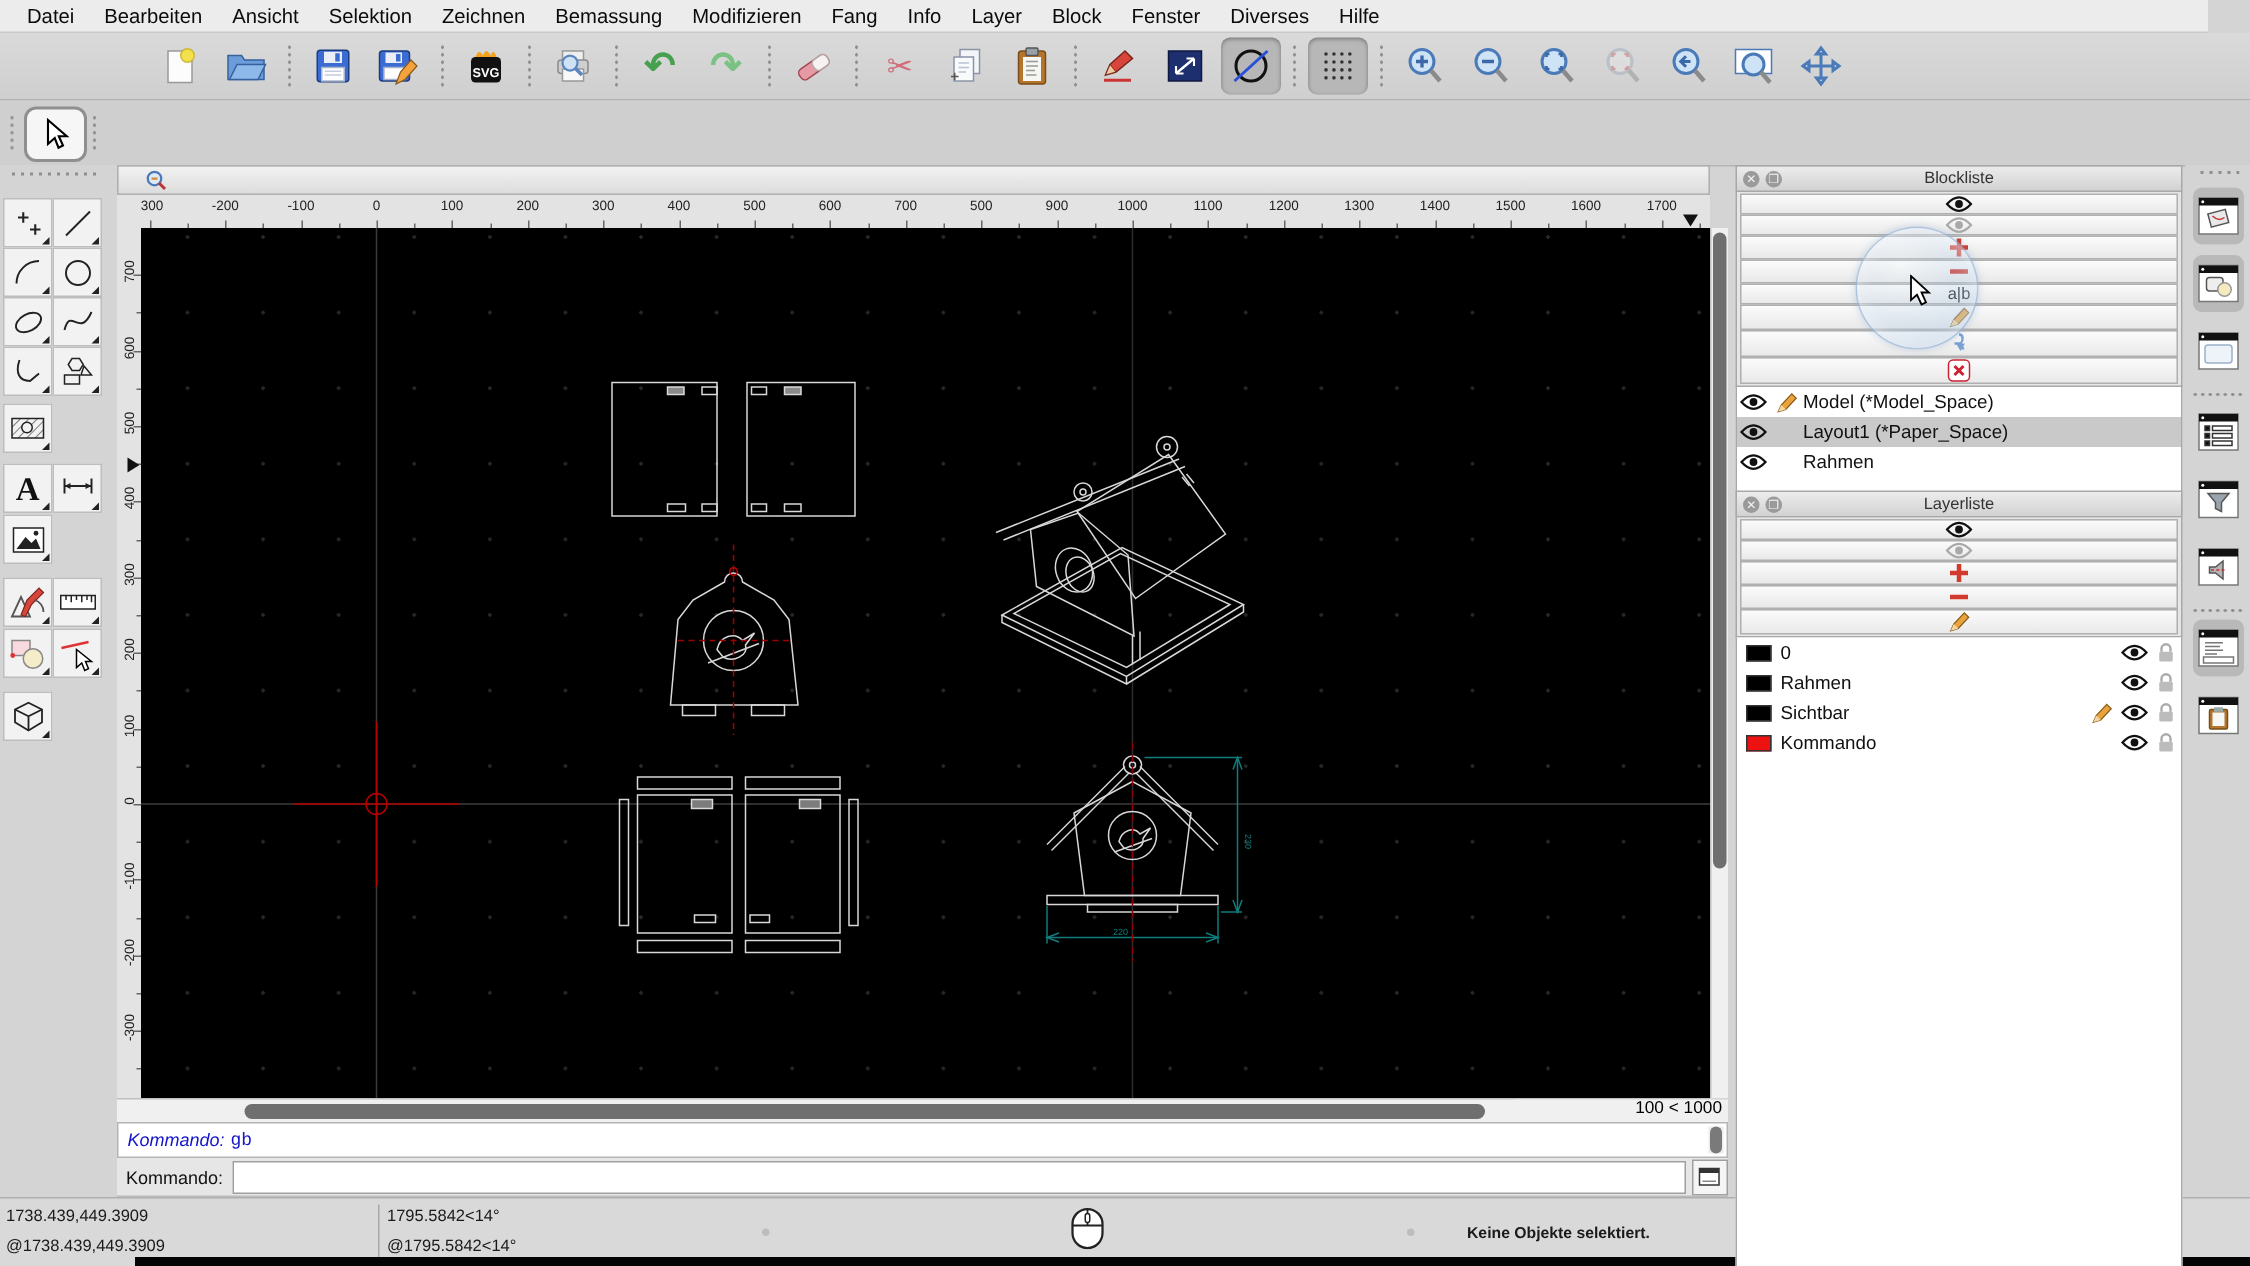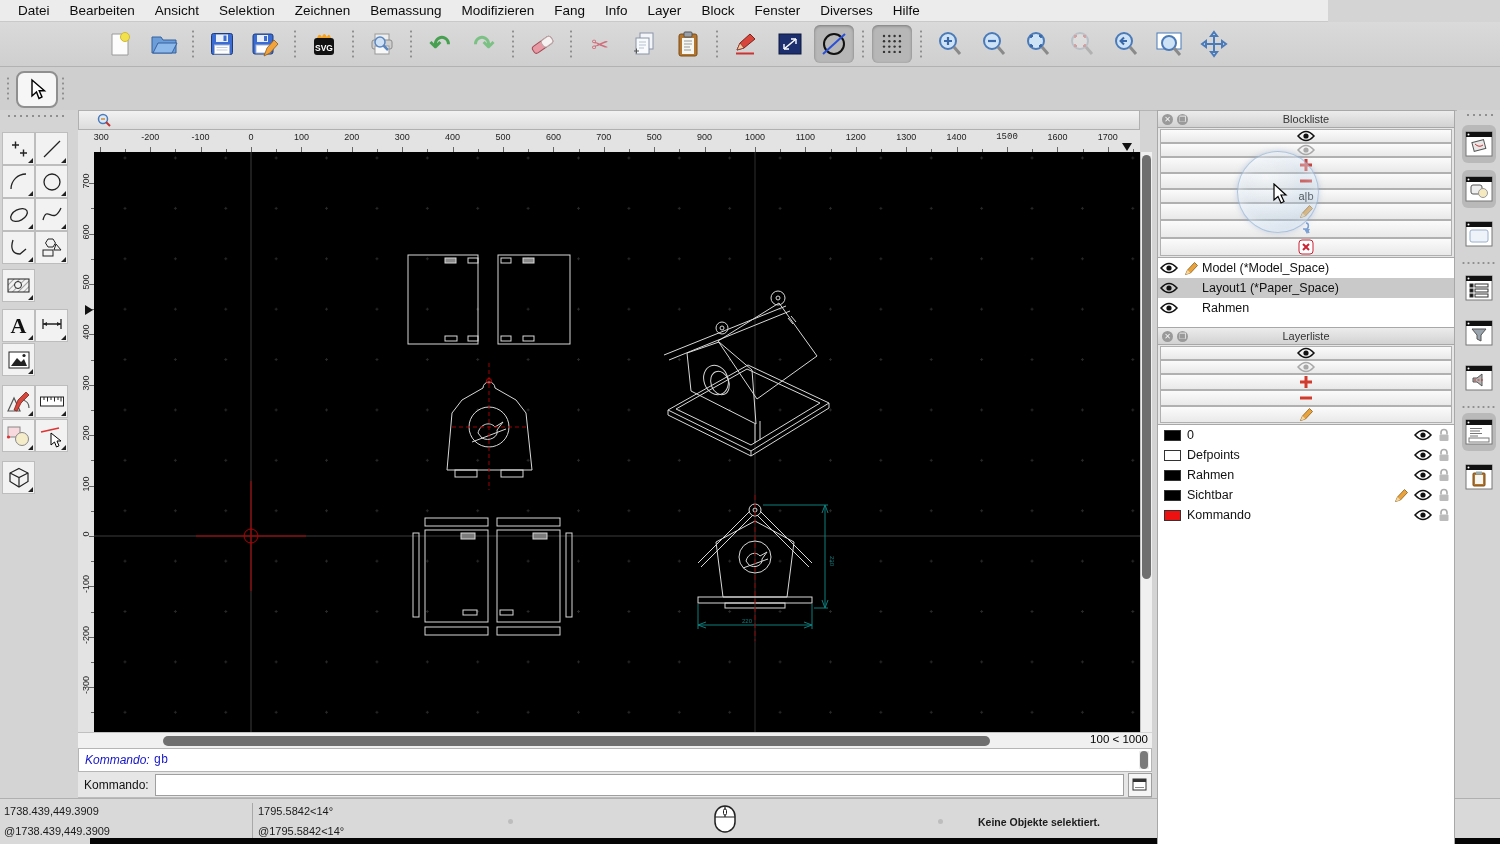--- a/index.html
+++ b/index.html
@@ -1,20 +1,20 @@
 <!DOCTYPE html>
 <html><head>
 <meta charset="utf-8">
 <style>
   html,body{margin:0;padding:0;}
   body{width:1500px;height:844px;position:relative;background:#d4d4d4;
        font-family:"Liberation Sans",sans-serif;overflow:hidden;color:#111;}
   .abs{position:absolute;}
   
-  #menubar{left:0;top:0;width:1328px;height:22px;background:#ececec;border-bottom:1px solid #c9c9c9;
+  #menubar{left:0;top:0;width:1472px;height:22px;background:#ececec;border-bottom:1px solid #c9c9c9;
            display:flex;align-items:center;padding-left:8px;box-sizing:border-box;}
   .menu-item{font-size:13.5px;color:#0b0b0b;padding:0 10px;white-space:nowrap;}
   
   #toolbar{left:0;top:22px;width:1500px;height:45px;background:linear-gradient(#dadada,#cfcfcf);
            border-bottom:1px solid #b2b2b2;display:flex;align-items:center;padding-left:98px;box-sizing:border-box;}
   .tb-btn{width:40px;height:38px;display:flex;align-items:center;justify-content:center;border-radius:6px;margin:0 2px;}
   .tb-btn.pressed{background:#b7b7b7;box-shadow:inset 0 1px 3px rgba(0,0,0,.35);}
   .tb-btn.disabled{opacity:.45;}
   .tb-sep{width:2px;height:30px;margin:0 6px;background-image:radial-gradient(circle,#8f8f8f 1px,transparent 1.2px);
           background-size:2px 5px;}
@@ -528,21 +528,21 @@
     <span class="rh-tick minor" style="left: 736.6px;"></span>
     <span class="rh-label" style="left: 761.8px;">1200</span>
     <span class="rh-tick" style="left: 761.8px;"></span>
     <span class="rh-tick minor" style="left: 787px;"></span>
     <span class="rh-label" style="left: 812.2px;">1300</span>
     <span class="rh-tick" style="left: 812.2px;"></span>
     <span class="rh-tick minor" style="left: 837.4px;"></span>
     <span class="rh-label" style="left: 862.6px;">1400</span>
     <span class="rh-tick" style="left: 862.6px;"></span>
     <span class="rh-tick minor" style="left: 887.8px;"></span>
-    <span class="rh-label" style="left: 913px; font-family: Liberation Mono, monospace;">1500</span>
+    <span class="rh-label" style="left: 913px;">1500</span>
     <span class="rh-tick" style="left: 913px;"></span>
     <span class="rh-tick minor" style="left: 938.2px;"></span>
     <span class="rh-label" style="left: 963.4px;">1600</span>
     <span class="rh-tick" style="left: 963.4px;"></span>
     <span class="rh-tick minor" style="left: 988.6px;"></span>
     <span class="rh-label" style="left: 1013.8px;">1700</span>
     <span class="rh-tick" style="left: 1013.8px;"></span>
     <span class="rh-tick minor" style="left: 1039px;"></span>
     <div id="rh-marker" style="left: 1028px;"></div>
   </div>
@@ -848,37 +848,20 @@
           </svg>
         </span>
         <span class="lay-ico">
           <svg width="12" height="14">
             <path d="M3,6.5 V4.5 a3,3 0 0 1 6,0 V6.5" fill="none" stroke="#ababab" stroke-width="1.6"></path>
             <rect x="1.5" y="6.5" width="9" height="6.5" rx="1" fill="#bcbcbc"></rect>
           </svg>
         </span>
       </div>
       <div class="lay-row">
-        <span class="lay-swatch" style="background: rgb(255, 255, 255);"></span>
-        <span class="lay-name">Defpoints</span>
-        <span class="lay-ico"></span>
-        <span class="lay-ico">
-          <svg width="18" height="12">
-            <path d="M1,6 Q9,-3 17,6 Q9,15 1,6 Z" fill="none" stroke="#111" stroke-width="1.5"></path>
-            <circle cx="9" cy="6" r="2.6" fill="#111"></circle>
-          </svg>
-        </span>
-        <span class="lay-ico">
-          <svg width="12" height="14">
-            <path d="M3,6.5 V4.5 a3,3 0 0 1 6,0 V6.5" fill="none" stroke="#ababab" stroke-width="1.6"></path>
-            <rect x="1.5" y="6.5" width="9" height="6.5" rx="1" fill="#bcbcbc"></rect>
-          </svg>
-        </span>
-      </div>
-      <div class="lay-row">
         <span class="lay-swatch" style="background: rgb(0, 0, 0);"></span>
         <span class="lay-name">Rahmen</span>
         <span class="lay-ico"></span>
         <span class="lay-ico">
           <svg width="18" height="12">
             <path d="M1,6 Q9,-3 17,6 Q9,15 1,6 Z" fill="none" stroke="#111" stroke-width="1.5"></path>
             <circle cx="9" cy="6" r="2.6" fill="#111"></circle>
           </svg>
         </span>
         <span class="lay-ico">

